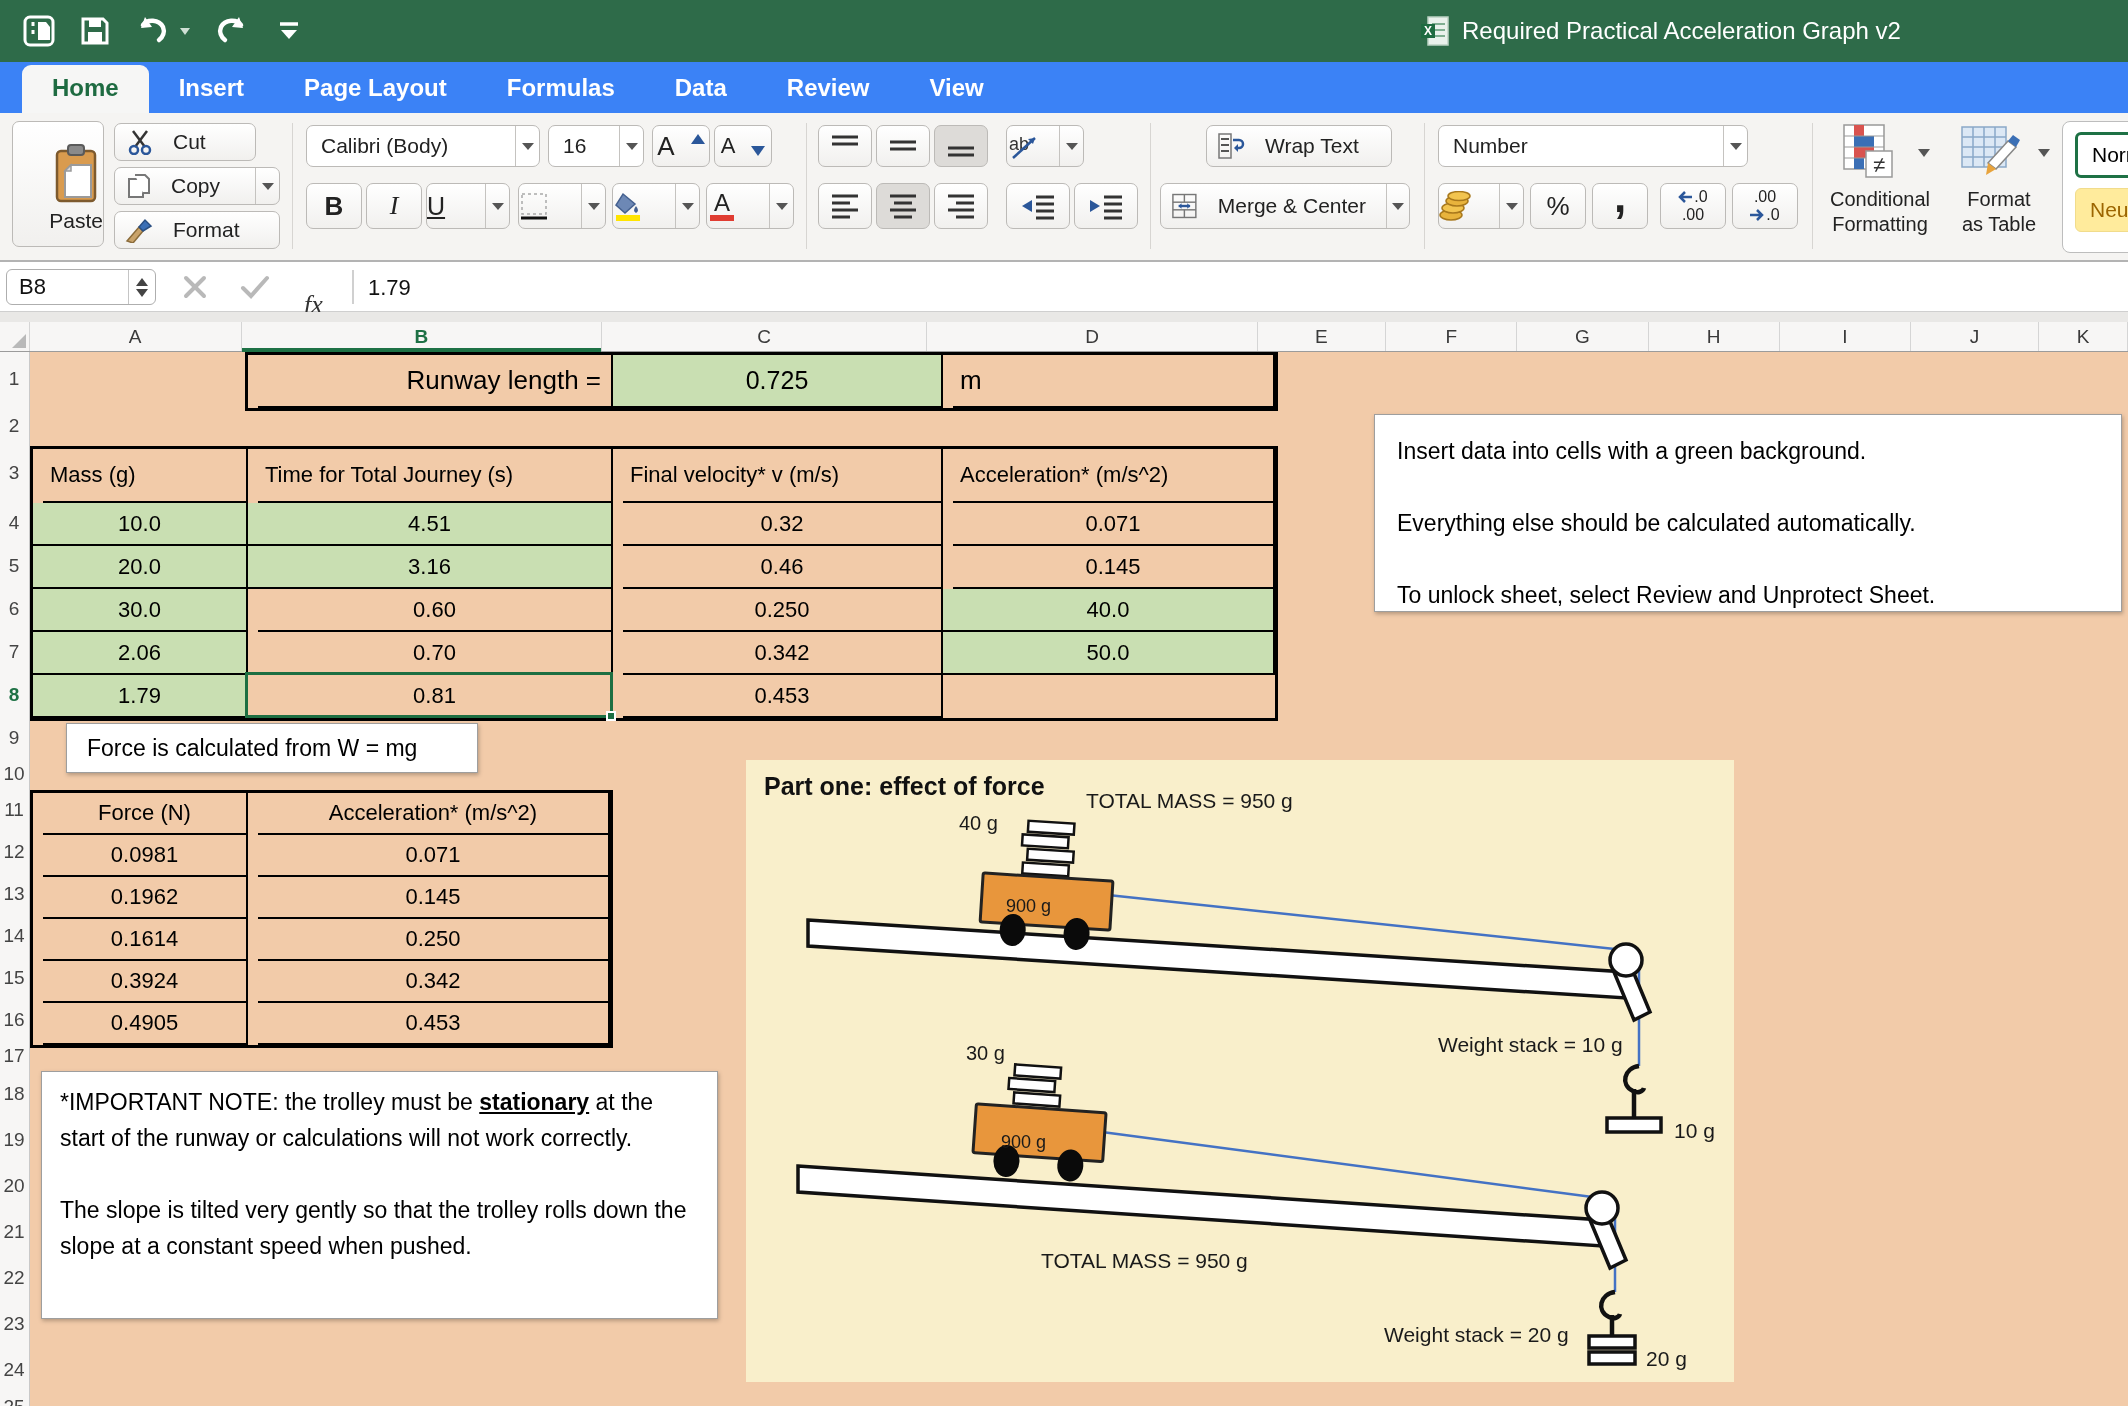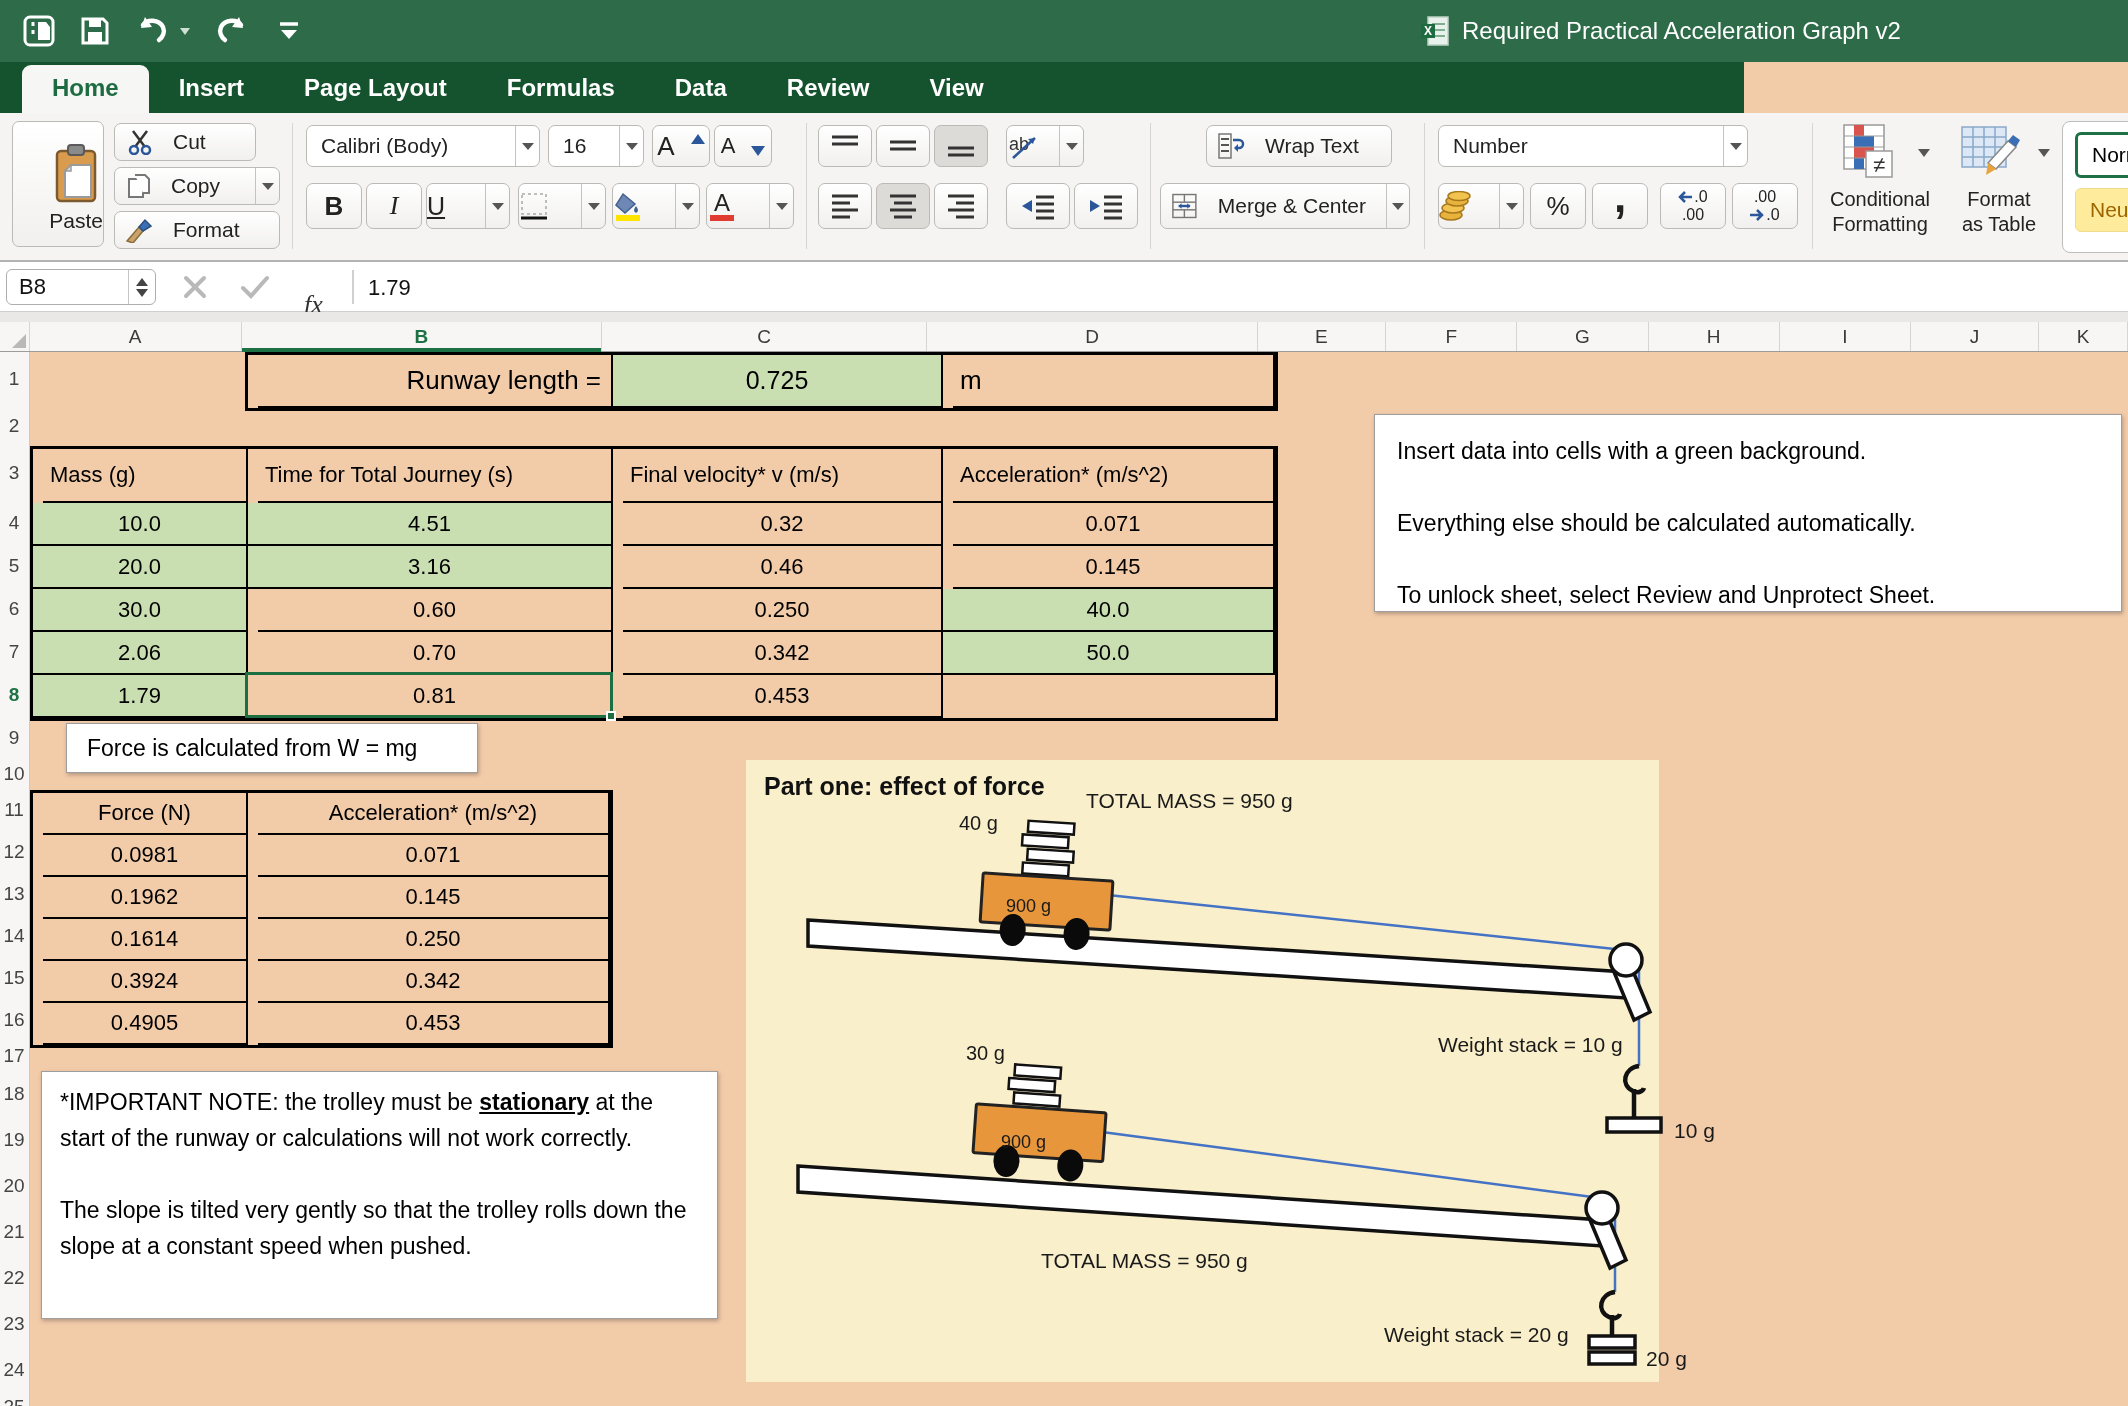--- a/index.html
+++ b/index.html
@@ -9,21 +9,21 @@
     font-family: "Liberation Sans", sans-serif;
     background:#F2CBA9; overflow: hidden; margin: 0 auto;
   }
   
   .titlebar { position:absolute; left:0; top:0; width:2128px; height:62px; background:#2E6B49; }
   .qat { position:absolute; top:10px; display:flex; align-items:center; }
   .qat-btn { width:42px; height:42px; display:flex; align-items:center; justify-content:center; }
   .doc-title { position:absolute; left:1420px; top:0; height:62px; display:flex; align-items:center; gap:12px; color:#fff; font-size:24px; }
   .caret-w { width:0; height:0; border-left:7px solid transparent; border-right:7px solid transparent; border-top:9px solid #cfe0d5; }
   
-  .tabbar { position:absolute; left:0; top:62px; width:1744px; height:51px; background:#14532d; display:flex; align-items:flex-end; padding-left:22px; }
+  .tabbar { position:absolute; left:0; top:62px; width:2128px; height:51px; background:#3b82f6; display:flex; align-items:flex-end; padding-left:22px; }
   .tab { color:#fff; font-weight:bold; font-size:24px; padding:9px 30px 11px 30px; }
   .tab.active { background:#f6f6f5; color:#1E6B41; border-radius:9px 9px 0 0; }
   
   .ribbon { position:absolute; left:0; top:113px; width:2128px; height:149px; background:#F5F4F2; border-bottom:2px solid #b3b3b3; }
   .rsep { position:absolute; top:10px; width:1px; height:126px; background:#d7d5d2; }
   .btn { position:absolute; background:linear-gradient(#ffffff,#f1f0ee); border:1.5px solid #bcbab7; border-radius:7px; display:flex; align-items:center; justify-content:center; gap:20px; color:#222; font-size:21px; }
   .btn.pressed { background:#dddbd8; }
   .btn .lbl { white-space:nowrap; }
   .caret { width:0; height:0; border-left:6px solid transparent; border-right:6px solid transparent; border-top:8px solid #555; }
   .caret-seg { display:flex; align-items:center; justify-content:center; border-left:1.5px solid #c5c3c0; align-self:stretch; width:24px; }
@@ -56,21 +56,21 @@
   .cell.center { justify-content:center; }
   .cell.left { padding-left:7px; }
   .cell.right { justify-content:flex-end; padding-right:10px; }
   .green { background:#C9DFB2; }
   .peach { background:#F2CBA9;margin-left:10px; }
   .selbox { position:absolute; border:3px solid #1D6F42; }
   .handle { position:absolute; right:-6px; bottom:-6px; width:10px; height:10px; background:#1D6F42; border:2px solid #fff; }
   .floatbox { position:absolute; background:#fff; border:1.5px solid #9e9e9e; box-shadow:1px 2px 4px rgba(0,0,0,.25); }
   .notetext { font-size:23px; line-height:36px; color:#000; }
   
-  .diagram { position:absolute; left:716px; top:408px; width:913px; height:622px; background:#F9EFCB; }
+  .diagram { position:absolute; left:716px; top:408px; width:988px; height:622px; background:#F9EFCB; }
   .diag-title { position:absolute; left:18px; top:12px; font-size:25px; font-weight:bold; color:#111; }
   .diagram svg text { font-family:"Liberation Sans", sans-serif; fill:#1a1a1a; }
   .icon { display:block; }
 </style>
 </head>
 <body>
 
 <div class="screen">
 
   <div class="titlebar">

